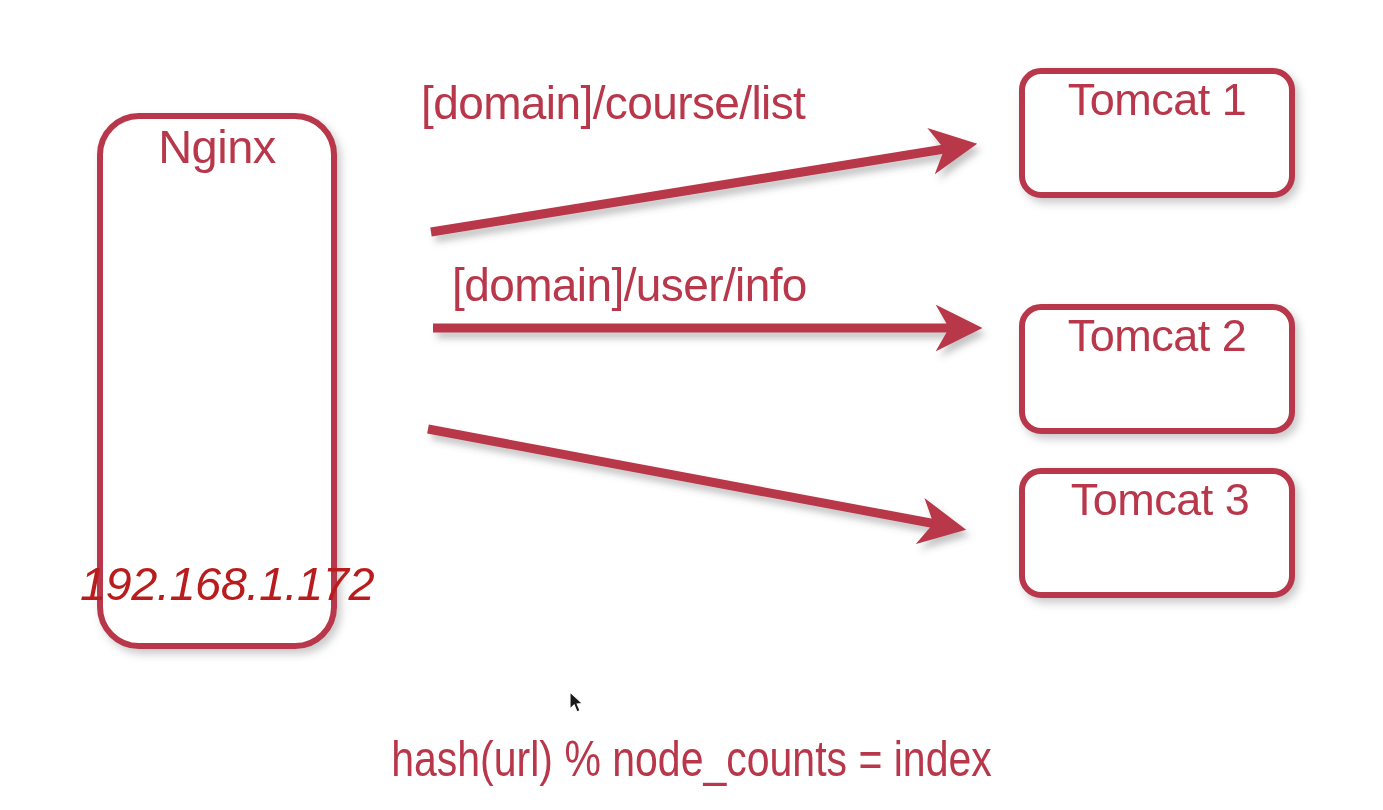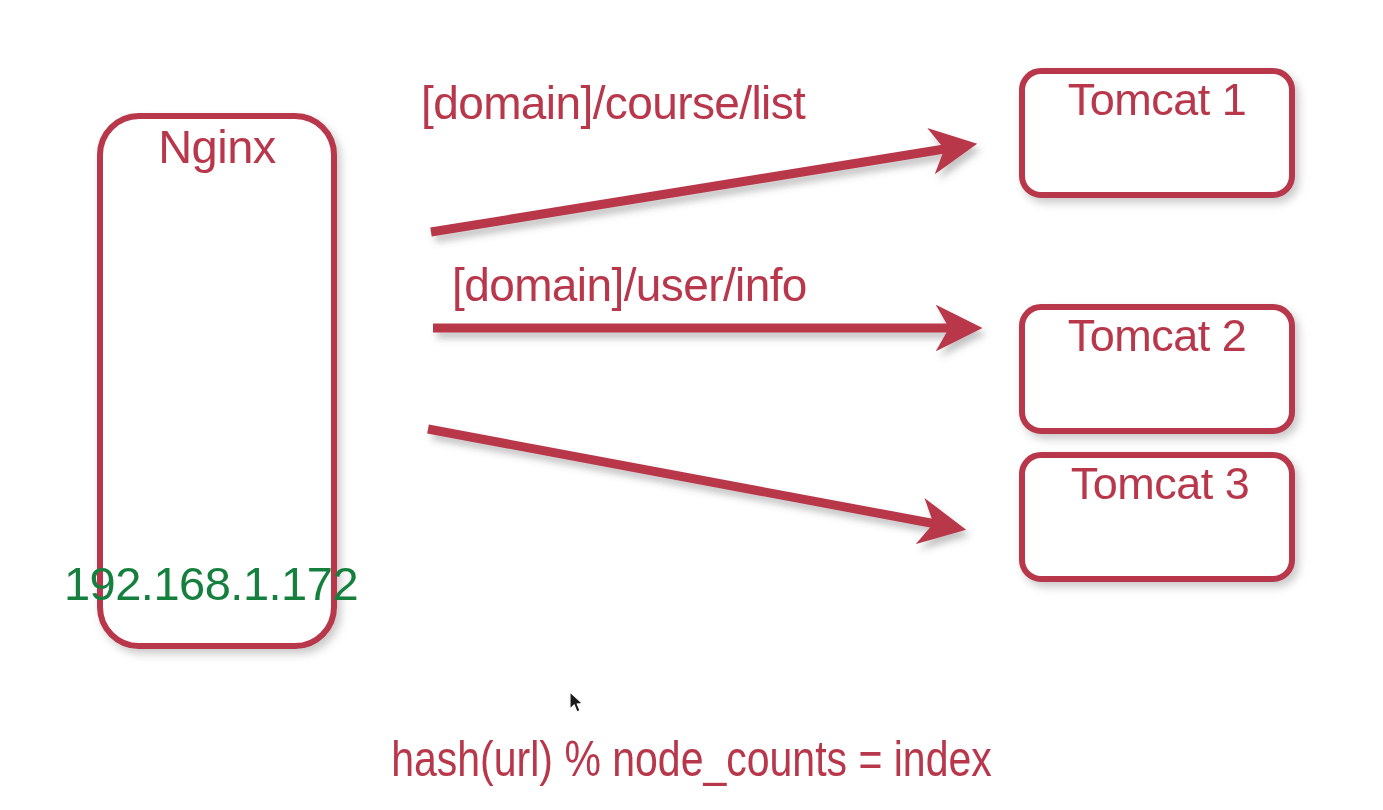--- a/index.html
+++ b/index.html
@@ -41,41 +41,42 @@
     left: 97px;
     top: 113px;
     width: 240px;
     height: 536px;
     border-radius: 42px;
   }
   #nginx-box .node-label { font-size: 47px; }
 
   #nginx-ip {
     position: absolute;
-    left: 36px;
+    left: 52px;
     top: 556px;
     width: 350px;
     text-align: center;
     font-size: 47px;
-    color: #15803d;
+    color: #b91c1c;
     white-space: nowrap;
     letter-spacing: -0.5px;
+    font-style: italic;
   }
 
   
   .tomcat-box {
     width: 276px;
     height: 130px;
     border-radius: 22px;
     left: 1019px;
   }
   .tomcat-box .node-label { font-size: 45px; }
   #tomcat-1 { top: 68px; }
   #tomcat-2 { top: 268px; margin-top: 36px; }
-  #tomcat-3 { top: 452px; padding-left: 6px; }
+  #tomcat-3 { top: 468px; padding-left: 6px; }
 
   
   #arrow-layer {
     position: absolute;
     left: 0;
     top: 0;
     width: 1383px;
     height: 810px;
     pointer-events: none;
   }

